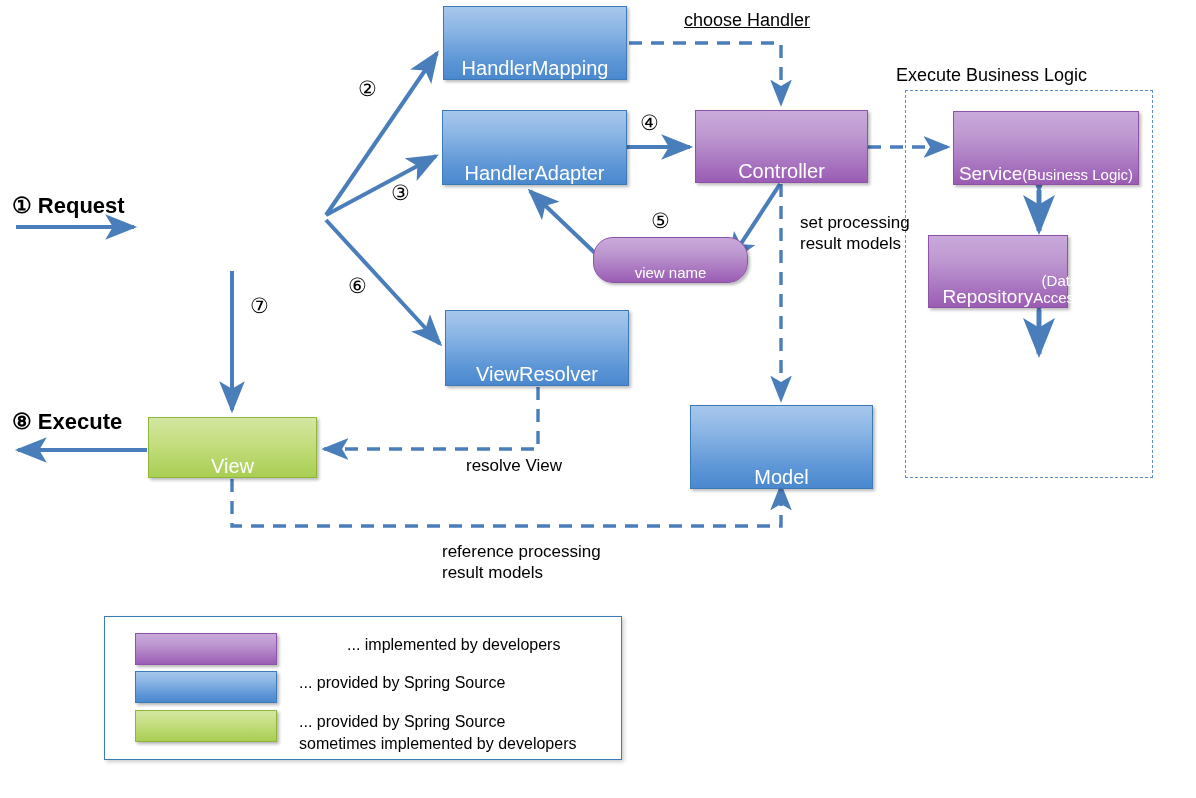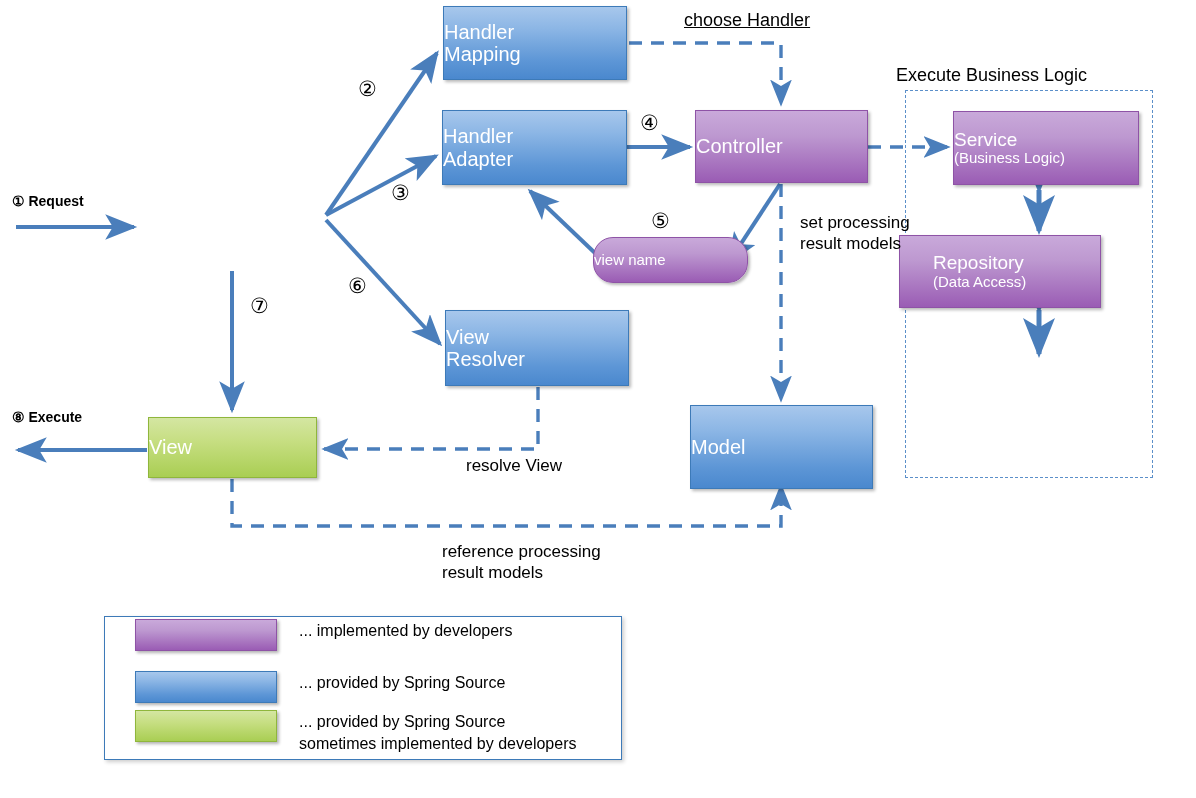--- a/index.html
+++ b/index.html
@@ -24,22 +24,22 @@
     width: 1196px;
     height: 798px;
     pointer-events: none;
   }
 
   
   .node {
     position: absolute;
     box-sizing: border-box;
     display: flex;
-    flex-direction: column;
-    align-items: flex-start;
+    flex-direction: row;
+    align-items: flex-end;
     justify-content: center;
     text-align: center;
     color: #ffffff;
     line-height: 1.12;
     box-shadow: 2px 2px 3px rgba(0,0,0,0.28);
   }
   .node .ttl { display: block; }
   .node .sub { display: block; font-size: 15px; }
 
   .blue {
@@ -104,21 +104,21 @@
   }
   .num {
     position: absolute;
     color: #000000;
     font-size: 21px;
     line-height: 1;
   }
   .step {
     position: absolute;
     color: #000;
-    font-size: 14px;
+    font-size: 22px;
     font-weight: bold;
     white-space: nowrap;
   }
 
   
   .dashbox {
     position: absolute;
     border: 1px dashed #5b8fc9;
     box-sizing: border-box;
   }
@@ -232,21 +232,21 @@
 
   <div class="node blue" style="left:690px; top:405px; width:183px; height:84px; font-size:20px;">
     <span class="ttl">Model</span>
   </div>
 
   <div class="node purple" style="left:953px; top:111px; width:186px; height:74px; font-size:19px;">
     <span class="ttl">Service</span>
     <span class="sub">(Business Logic)</span>
   </div>
 
-  <div class="node purple" style="left:899px; top:235px; width:202px; height:73px; font-size:19px;padding-left:33px;">
+  <div class="node purple" style="left:928px; top:235px; width:140px; height:73px; font-size:19px;padding-left:33px;">
     <span class="ttl">Repository</span>
     <span class="sub">(Data Access)</span>
   </div>
 
 
   <div class="step" style="left:12px; top:193px;">① Request</div>
   <div class="num" style="left:358px; top:78px;">②</div>
   <div class="num" style="left:391px; top:182px;">③</div>
   <div class="num" style="left:640px; top:112px;">④</div>
   <div class="num" style="left:651px; top:210px;">⑤</div>
@@ -258,21 +258,21 @@
 
   <div class="lab" style="left:800px; top:212px;">set processing
 result models</div>
 
   <div class="lab" style="left:466px; top:455px;">resolve View</div>
 
   <div class="lab" style="left:442px; top:541px; text-align:left;">reference processing
 result models</div>
 
   <div class="legend" style="left:104px; top:616px; width:518px; height:144px;">
-    <div class="legend-row" style="left:30px; top:2px;">
+    <div class="legend-row" style="left:30px; top:16px;gap:48px;">
       <div class="swatch purple"></div>
       <div class="legend-text">... implemented by developers</div>
     </div>
     <div class="legend-row" style="left:30px; top:54px;">
       <div class="swatch blue"></div>
       <div class="legend-text">... provided by Spring Source</div>
     </div>
     <div class="legend-row" style="left:30px; top:93px;">
       <div class="swatch green"></div>
       <div class="legend-text">... provided by Spring Source

